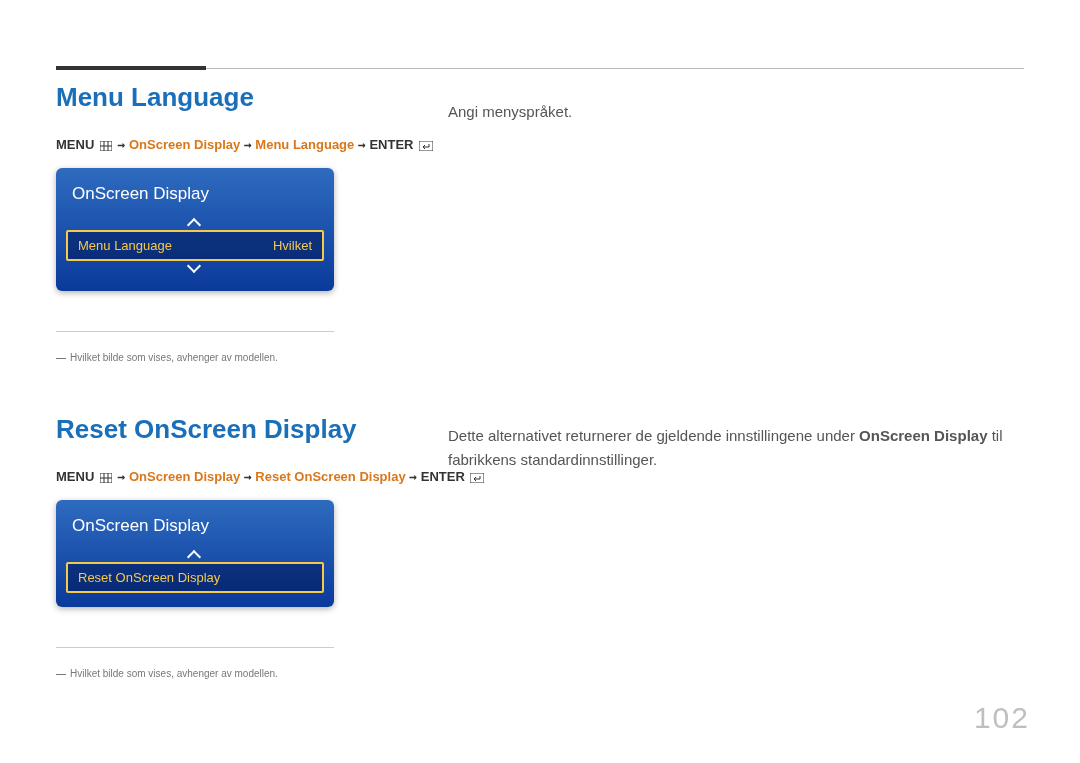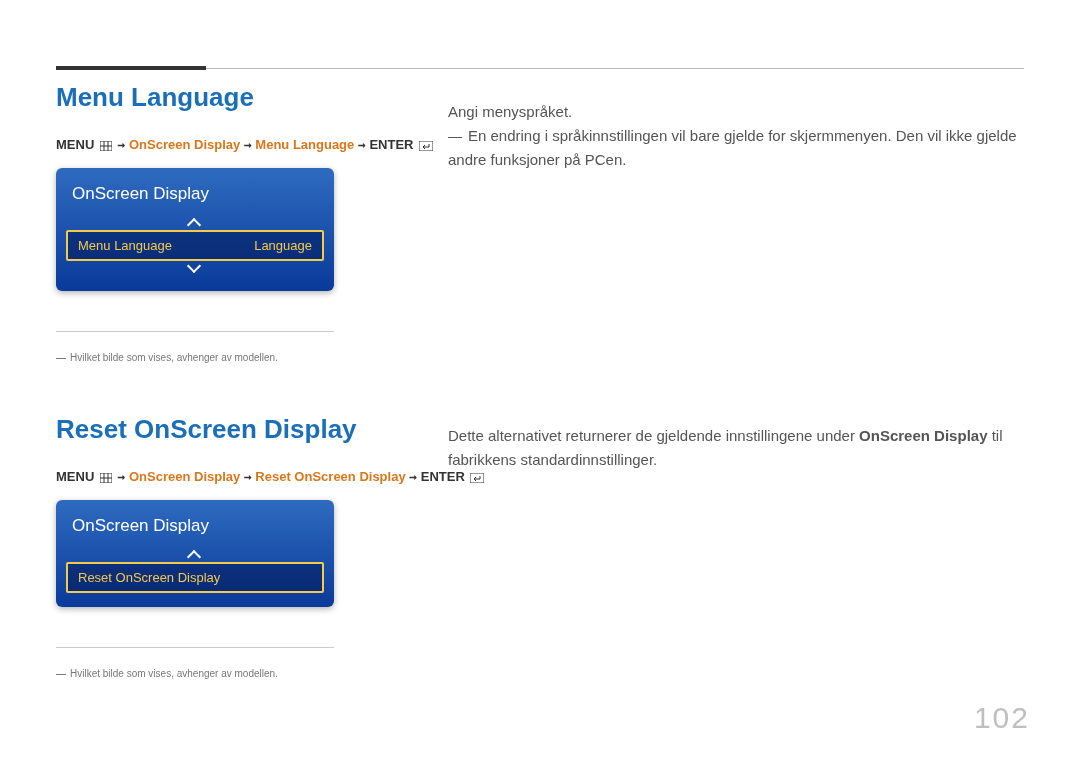--- a/index.html
+++ b/index.html
@@ -184,38 +184,35 @@
     </span>
   </div>
 
   <div class="osd-panel">
     <div class="osd-title">OnScreen Display</div>
     <div class="osd-row">
         <span class="chevron-up"></span>
       </div>
     <div class="osd-item">
       <span>Menu Language</span>
-      <span>Language</span>
+      <span>Hvilket</span>
     </div>
     <div class="osd-row">
         <span class="chevron-down"></span>
       </div>
   </div>
 
   <div class="footnote-rule"></div>
   <div class="footnote">
     <span class="footnote-dash"></span><span>Hvilket bilde som vises, avhenger av modellen.</span>
   </div>
 </div>
 
 <div class="right-text rt1">
   <div>Angi menyspråket.</div>
-  <div>
-    <span class="dash"></span><span>En endring i språkinnstillingen vil bare gjelde for skjermmenyen. Den vil ikke gjelde andre funksjoner på PCen.</span>
-  </div>
 </div>
 
 <div class="section section-2">
   <h1>Reset OnScreen Display</h1>
 
   <div class="breadcrumb">
     <span>MENU</span>
     <span class="icon-box">
       <svg width="12" height="10" viewBox="0 0 12 10">
           <rect x="0" y="0" width="12" height="10" fill="none" stroke="#333" stroke-width="1"></rect>

